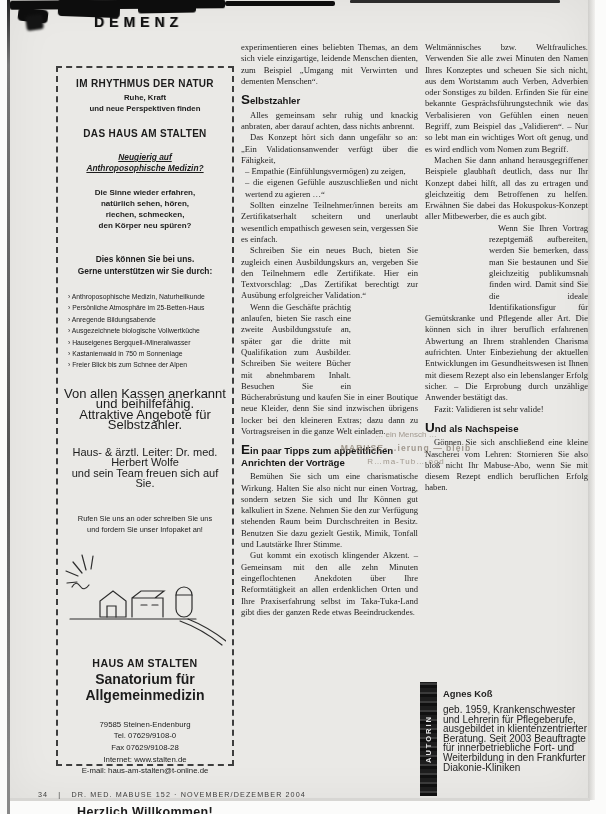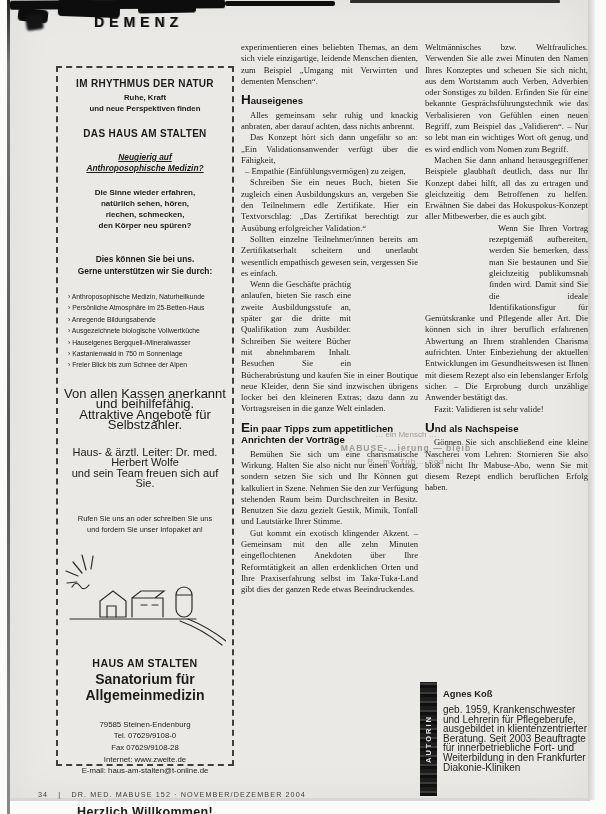--- a/index.html
+++ b/index.html
@@ -154,34 +154,35 @@
         <path d="M6 76 h126"></path>
         <path d="M116 78 q22 8 42 24 M124 76 q20 8 38 22"></path>
       </svg>
     </div>
     <div class="name">HAUS AM STALTEN</div>
     <div class="type">Sanatorium für Allgemeinmedizin</div>
     <div class="addr">
       <span>79585 Steinen-Endenburg</span><br>
       <span>Tel. 07629/9108-0</span><br>
       <span>Fax 07629/9108-28</span><br>
-      <span>Internet: www.zweite.de</span><br>
+      <span>Internet: www.stalten.de</span><br>
       <span>E-mail: haus-am-stalten@t-online.de</span>
     </div>
     <div class="welcome">Herzlich Willkommen!</div>
   </div>
 
   <div class="col col1">
     <p class="flush">experimentieren eines beliebten Themas, an dem sich viele einzigartige, leidende Menschen dienten, zum Beispiel „Umgang mit Verwirrten und dementen Menschen“.</p>
-    <div class="h">Hauseigenes</div>
+    <div class="h">Selbstzahler</div>
     <p>Alles gemeinsam sehr ruhig und knackig anbraten, aber darauf achten, dass nichts anbrennt.</p>
     <p>Das Konzept hört sich dann ungefähr so an: „Ein Validationsanwender verfügt über die Fähigkeit,</p>
     <p class="dash">– Empathie (Einfühlungsvermögen) zu zeigen,</p>
+    <p class="dash">– die eigenen Gefühle auszuschließen und nicht wertend zu agieren …“</p>
+    <p>Sollten einzelne Teilnehmer/innen bereits am Zertifikatserhalt scheitern und unerlaubt wesentlich empathisch gewesen sein, vergessen Sie es einfach.</p>
     <p>Schreiben Sie ein neues Buch, bieten Sie zugleich einen Ausbildungskurs an, vergeben Sie den Teilnehmern edle Zertifikate. Hier ein Textvorschlag: „Das Zertifikat berechtigt zur Ausübung erfolgreicher Validation.“</p>
-    <p>Sollten einzelne Teilnehmer/innen bereits am Zertifikatserhalt scheitern und unerlaubt wesentlich empathisch gewesen sein, vergessen Sie es einfach.</p>
     <p><span class="fr"></span><span>Wenn die Geschäfte prächtig anlaufen, bieten Sie rasch eine zweite Ausbildungsstufe an, später gar die dritte mit Qualifikation zum Ausbilder. Schreiben Sie weitere Bücher mit abnehmbarem Inhalt. Besuchen Sie ein Bücherabrüstung und kaufen Sie in einer Boutique neue Kleider, denn Sie sind inzwischen übrigens locker bei den kleineren Extras; dazu dann zu Vortragsreisen in die ganze Welt einladen.</span></p>
     <div class="h">Ein paar Tipps zum appetitlichen Anrichten der Vorträge</div>
     <p>Bemühen Sie sich um eine charismatische Wirkung. Halten Sie also nicht nur einen Vortrag, sondern setzen Sie sich und Ihr Können gut kalkuliert in Szene. Nehmen Sie den zur Verfügung stehenden Raum beim Durchschreiten in Besitz. Benutzen Sie dazu gezielt Gestik, Mimik, Tonfall und Lautstärke Ihrer Stimme.</p>
     <p>Gut kommt ein exotisch klingender Akzent. – Gemeinsam mit den alle zehn Minuten eingeflochtenen Anekdoten über Ihre Reformtätigkeit an allen erdenklichen Orten und Ihre Praxiserfahrung selbst im Taka-Tuka-Land gibt dies der ganzen Rede etwas Beeindruckendes.</p>
   </div>
 
   <div class="col col2">
     <p class="flush">Weltmännisches bzw. Weltfrauliches. Verwenden Sie alle zwei Minuten den Namen Ihres Konzeptes und scheuen Sie sich nicht, aus dem Wortstamm auch Verben, Adverbien oder Sonstiges zu bilden. Erfinden Sie für eine bekannte Gesprächsführungstechnik wie das Verbalisieren von Gefühlen einen neuen Begriff, zum Beispiel das „Validieren“. – Nur so lebt man ein wichtiges Wort oft genug, und es wird endlich vom Nomen zum Begriff.</p>
     <p>Machen Sie dann anhand herausgegriffener Beispiele glaubhaft deutlich, dass nur Ihr Konzept dabei hilft, all das zu ertragen und gleichzeitig dem Betroffenen zu helfen. Erwähnen Sie dabei das Hokuspokus-Konzept aller Mitbewerber, die es auch gibt.</p>
     <p><span class="fl"></span><span>Wenn Sie Ihren Vortrag rezeptgemäß aufbereiten, werden Sie bemerken, dass man Sie bestaunen und Sie gleichzeitig publikumsnah finden wird. Damit sind Sie die ideale Identifikationsfigur für Gemütskranke und Pflegende aller Art. Die können sich in ihrer beruflich erfahrenen Abwertung an Ihrem strahlenden Charisma aufrichten. Unter Einbeziehung der aktuellen Entwicklungen im Gesundheitswesen ist Ihnen mit diesem Rezept also ein lebenslanger Erfolg sicher. – Die Erprobung durch unzählige Anwender bestätigt das.</span></p>

